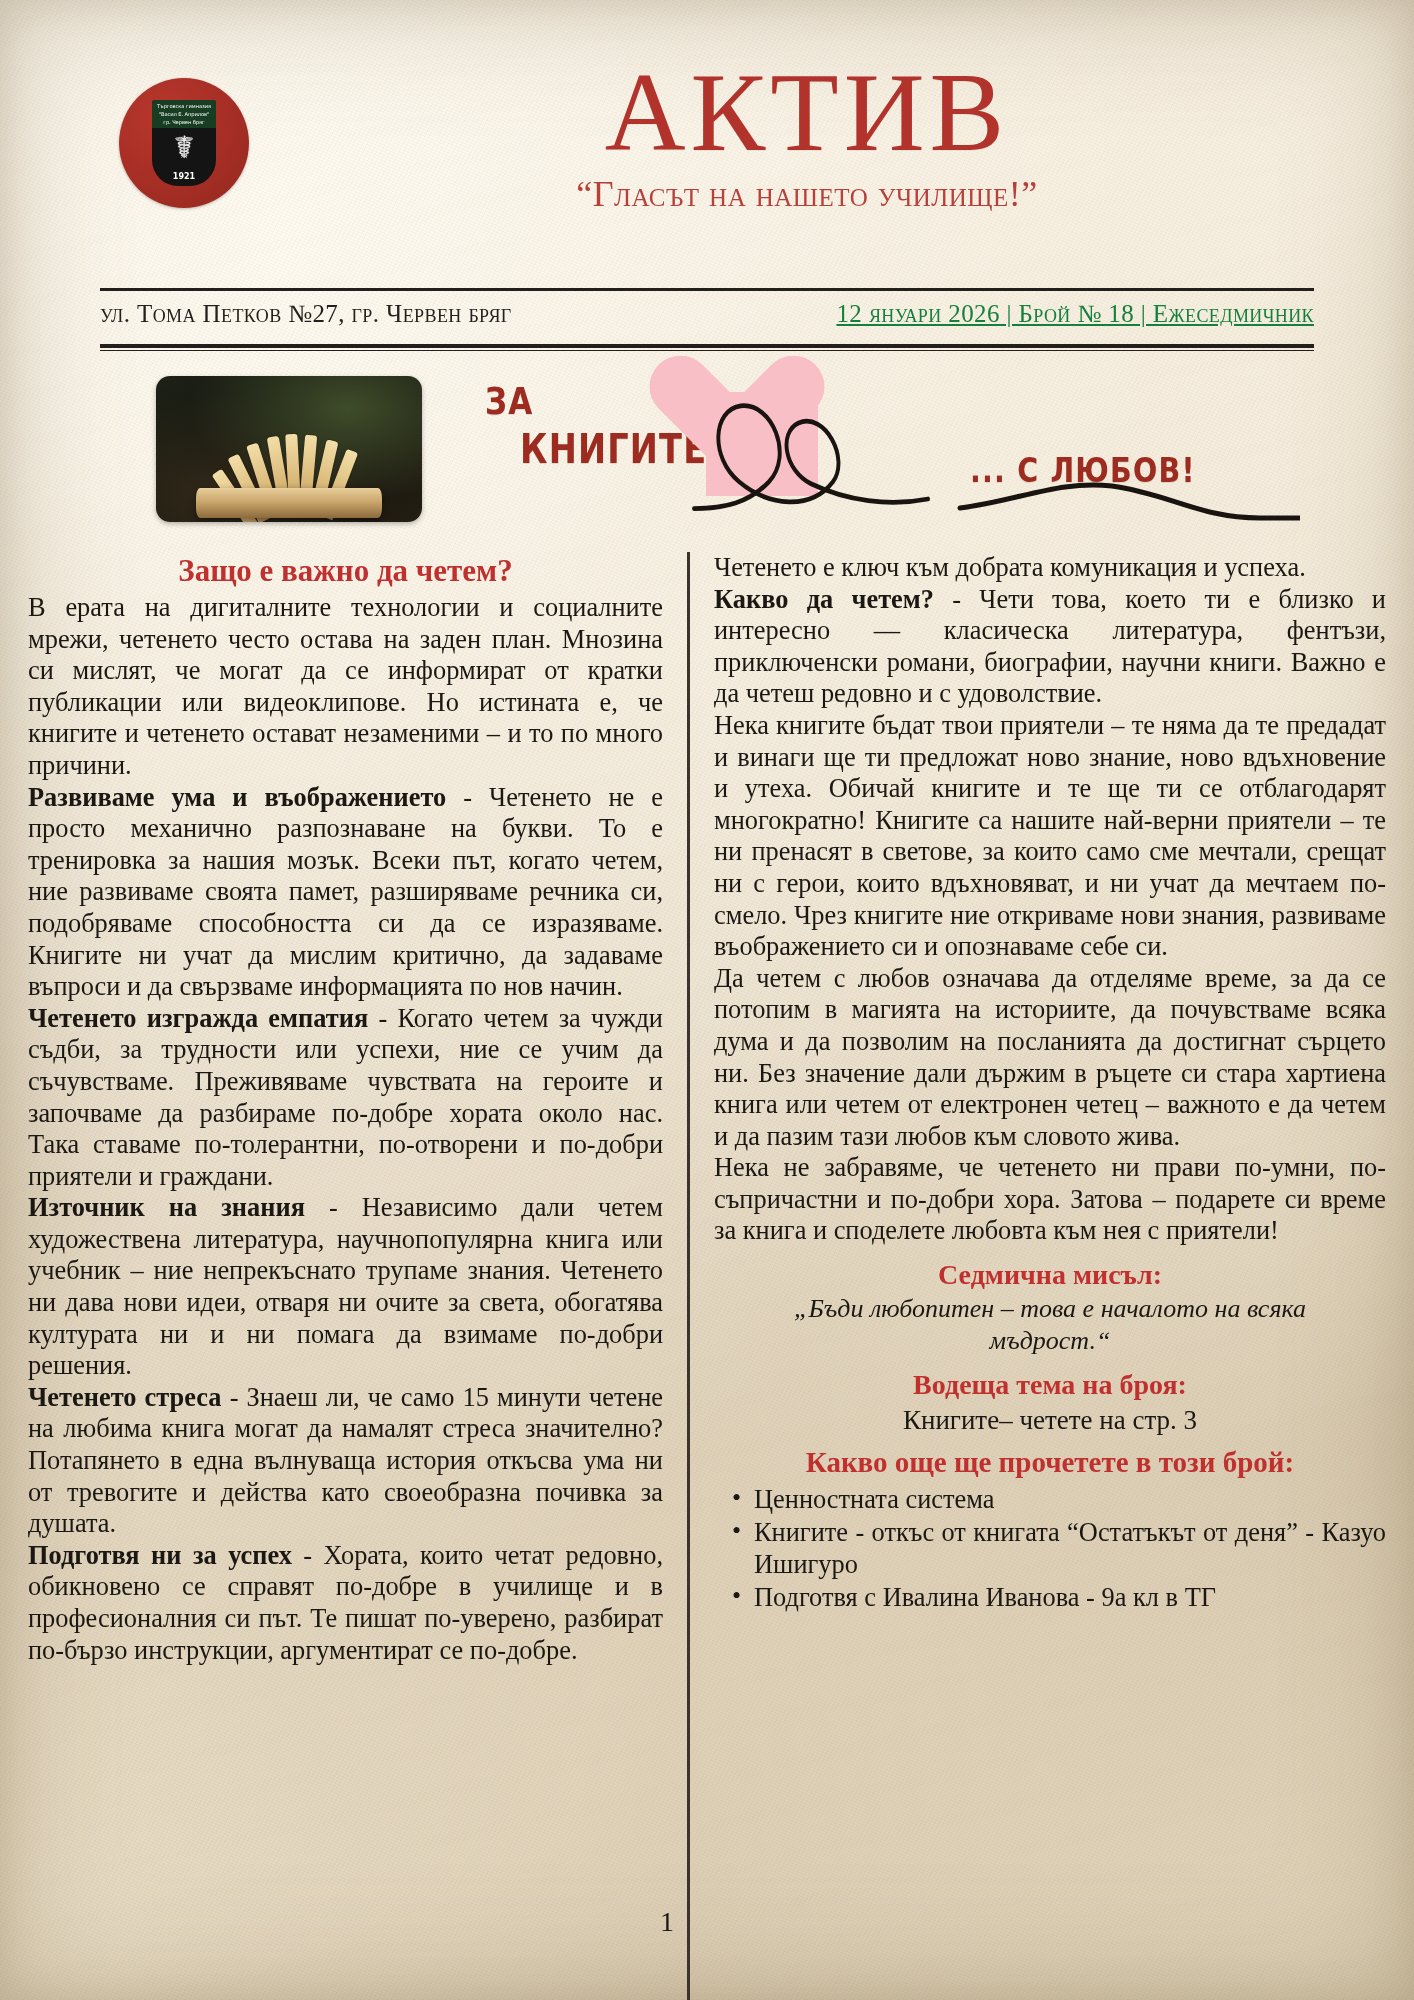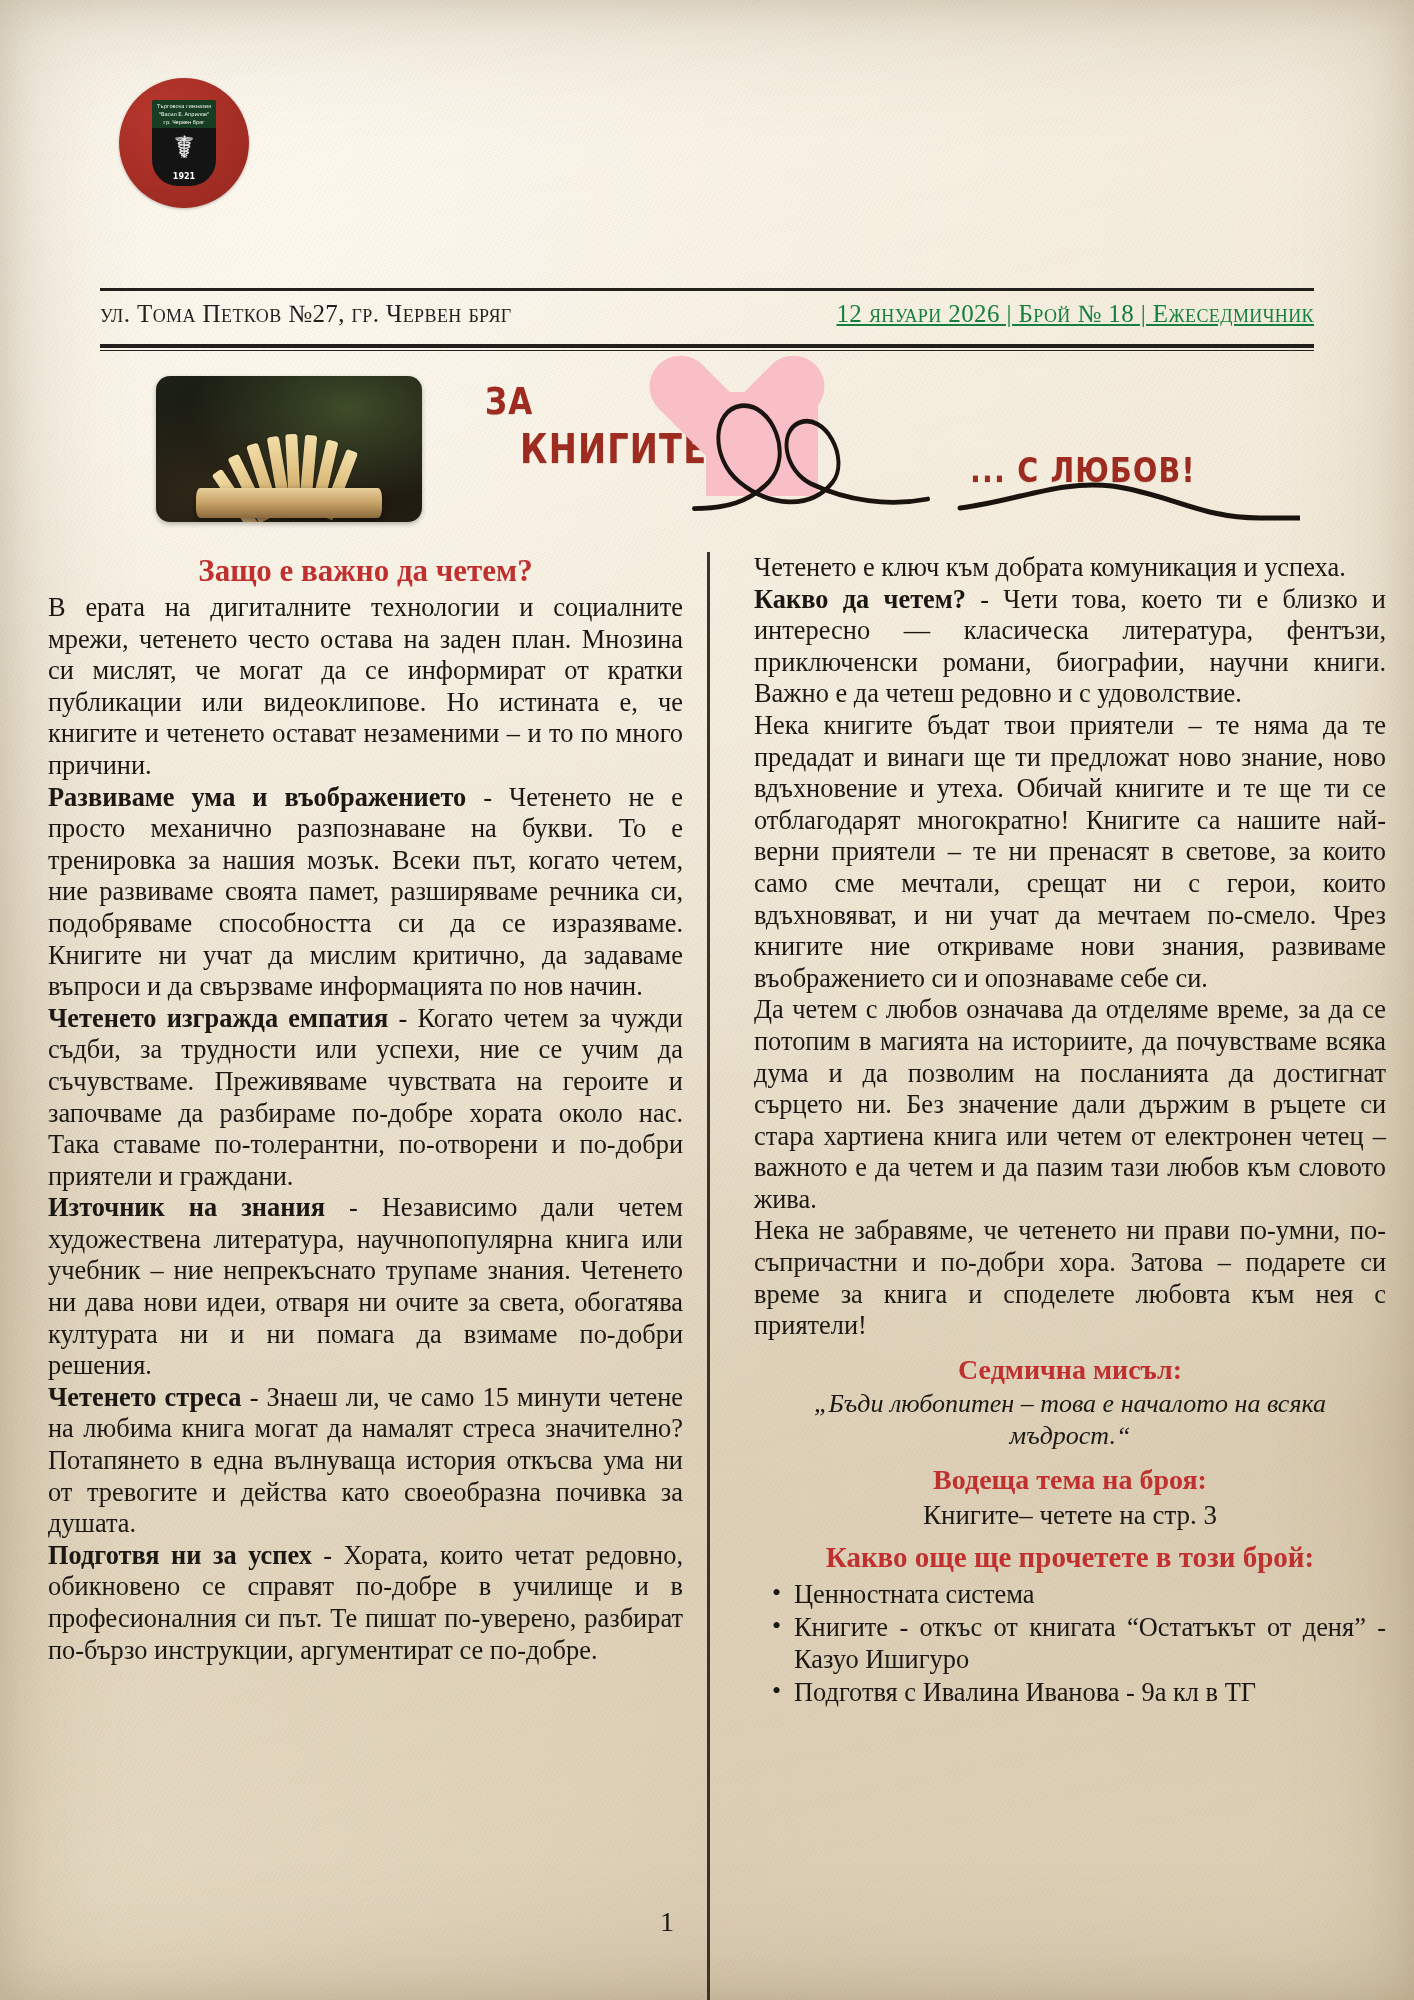--- a/index.html
+++ b/index.html
@@ -243,21 +243,20 @@
 
   
   .columns {
     position: absolute;
     left: 28px; right: 28px; top: 552px; bottom: 0;
     display: flex;
     gap: 0;
   }
   .col {
     box-sizing: border-box;
-    margin-left: 20px;
   }
   .col-left {
     width: 662px;
     padding-right: 24px;
     border-right: 3px solid #3b332c;
   }
   .col-right {
     flex: 1;
     padding-left: 24px;
   }
@@ -355,20 +354,24 @@
         <div class="shield-top">
           <div>Търговска гимназия</div>
           <div>"Васил Е. Априлов"</div>
           <div>гр. Червен бряг</div>
         </div>
         <div class="caduceus">☤</div>
         <div class="shield-year">1921</div>
       </div>
     </div>
 
+    <div class="title-block">
+      <h1 class="paper-title">АКТИВ</h1>
+      <div class="paper-tagline">“Гласът на нашето училище!”</div>
+    </div>
   </div>
 
   <div class="rule-top"></div>
   <div class="infobar">
     <div class="info-left">ул. Тома Петков №27, гр. Червен бряг</div>
     <div class="info-right">12 януари 2026 | Брой № 18 | Ежеседмичник</div>
   </div>
   <div class="rule-bottom"></div>
 
   <div class="banner">

